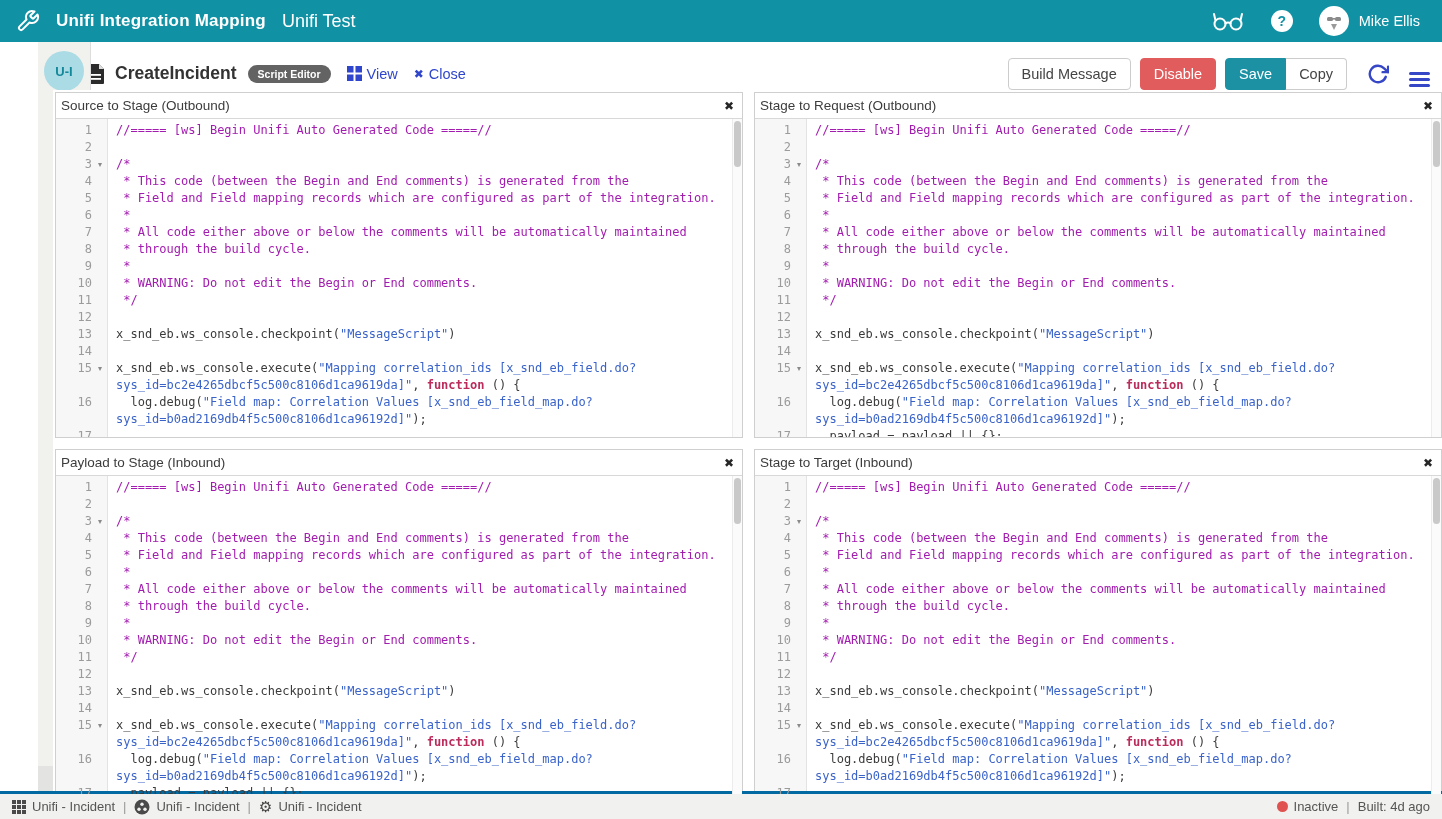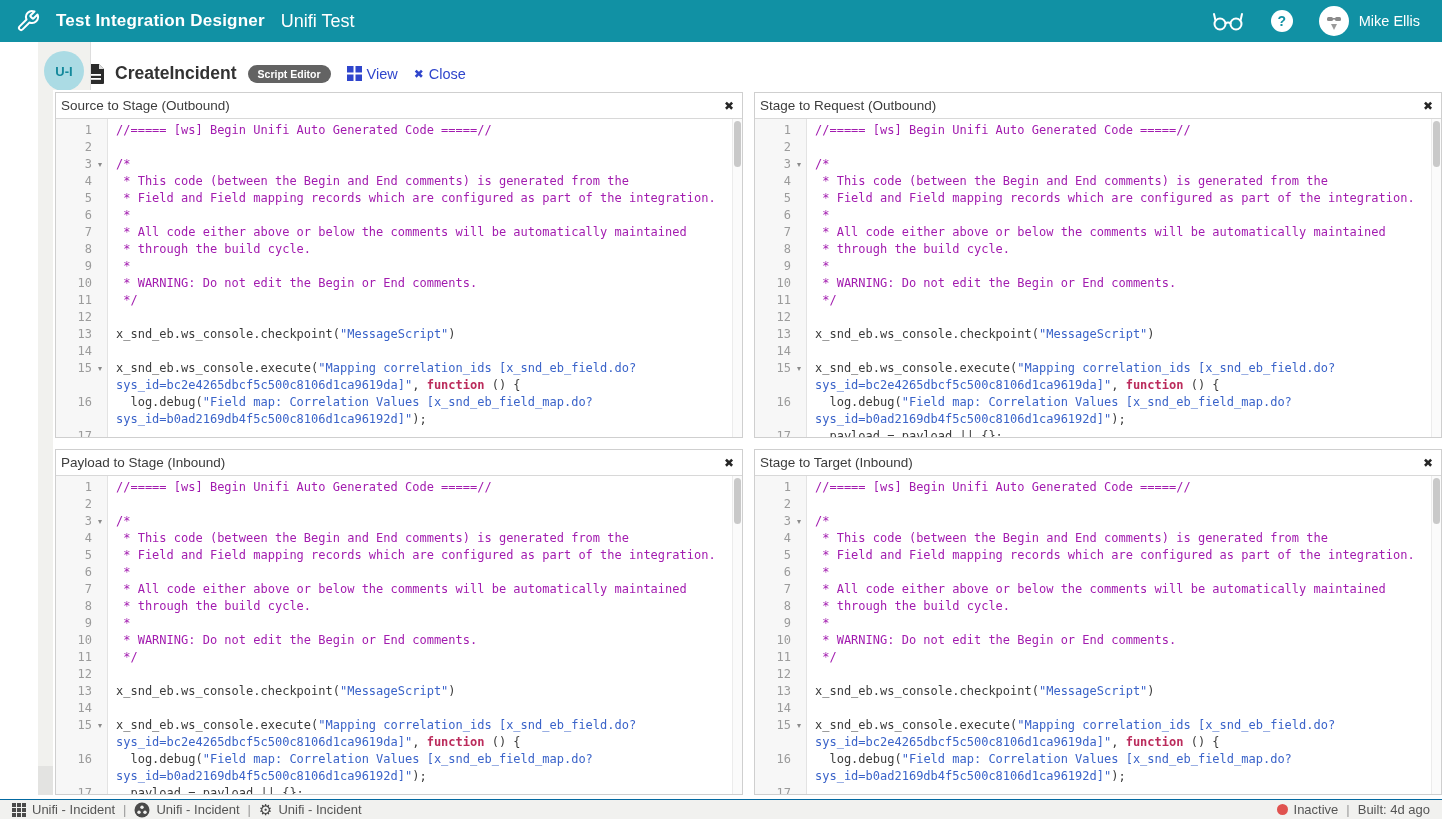--- a/index.html
+++ b/index.html
@@ -70,40 +70,40 @@
   .content { flex:1; padding-left:8px; white-space:pre; color:#3b3b3b; }
   .vrow { min-height:17px; white-space:pre; }
   .tok-comment { color:#a21caf; }
   .tok-string  { color:#3a63c9; }
   .tok-keyword { color:#bb2c5c; font-weight:bold; }
   .tok-plain   { color:#3b3b3b; }
   .vscroll { width:10px; flex:none; background:#fbfbfb; border-left:1px solid #ececec; position:relative; z-index:2; }
   .vthumb { position:absolute; top:2px; left:1px; width:7px; height:46px; background:#c9c9c9; border-radius:4px; }
 
   
-  .statusbar { position:absolute; bottom:0; left:0; right:0; height:20px; background:#f1f1ef;
-    border-top:1px solid #0369a1; display:flex; align-items:center; padding:7px 12px; font-size:13px; color:#555; }
+  .statusbar { position:absolute; bottom:0; left:0; right:0; height:28px; background:#f1f1ef;
+    border-top:3px solid #0369a1; display:flex; align-items:center; padding:7px 12px; font-size:13px; color:#555; }
   .sb-item { display:flex; align-items:center; gap:6px; cursor:pointer; }
   .sb-sep { color:#999; margin:0 8px; }
   .grid9 { display:grid; grid-template-columns:repeat(3,4px); grid-template-rows:repeat(3,4px); gap:1px; }
   .grid9 span { background:#4a4a4a; }
   .gear-glyph { font-size:15px; color:#444; }
   .sb-right { margin-left:auto; display:flex; align-items:center; }
   .dot { width:11px; height:11px; border-radius:50%; background:#e0524f; margin-right:6px; }
 </style>
 </head>
 <body>
 
 <div class="topbar">
   <div class="wrench-wrap">
     <svg width="24" height="24" viewBox="0 0 24 24" fill="none" stroke="#fff" stroke-width="2" stroke-linecap="round" stroke-linejoin="round">
         <path d="M14.7 6.3a1 1 0 0 0 0 1.4l1.6 1.6a1 1 0 0 0 1.4 0l3.77-3.77a6 6 0 0 1-7.94 7.94l-6.91 6.91a2.12 2.12 0 0 1-3-3l6.91-6.91a6 6 0 0 1 7.94-7.94l-3.76 3.76z"></path>
       </svg>
   </div>
-  <span class="app-title">Test Integration Designer</span>
+  <span class="app-title">Unifi Integration Mapping</span>
   <span class="app-subtitle">Unifi Test</span>
   <div class="topbar-right">
     <span style="display:flex;">
       <svg width="34" height="22" viewBox="0 0 34 22" fill="none" stroke="#fff" stroke-width="2" stroke-linecap="round">
           <circle cx="9" cy="14" r="5.5"></circle>
           <circle cx="25" cy="14" r="5.5"></circle>
           <path d="M14.5 13.5c1.5-1.5 3.5-1.5 5 0"></path>
           <path d="M4.5 10.5 3 4"></path>
           <path d="M29.5 10.5 31 4"></path>
         </svg>
@@ -139,20 +139,37 @@
         <rect x="8.5" y="0" width="6.5" height="6.5" fill="#2f45cc"></rect>
         <rect x="0" y="8.5" width="6.5" height="6.5" fill="#2f45cc"></rect>
         <rect x="8.5" y="8.5" width="6.5" height="6.5" fill="#2f45cc"></rect>
       </svg>
     <span>View</span>
   </span>
   <span class="hlink">
     <span class="glyph">✖</span>
     <span>Close</span>
   </span>
+  <div class="header-actions">
+    <button class="btn">Build Message</button>
+    <button class="btn btn-red">Disable</button>
+    <span class="btn-group">
+      <button class="btn btn-teal">Save</button>
+      <button class="btn btn-copy">Copy</button>
+    </span>
+    <span class="icon-btn">
+      <svg width="22" height="22" viewBox="0 0 24 24" fill="none" stroke="#3546c6" stroke-width="2.6" stroke-linecap="round" stroke-linejoin="round">
+          <path d="M23 4v6h-6"></path>
+          <path d="M20.49 15a9 9 0 1 1-2.12-9.36L23 10"></path>
+        </svg>
+    </span>
+    <span class="icon-btn menu-icon">
+        <span style="box-shadow:0 6px 0 #3546c6, 0 12px 0 #3546c6;"></span>
+      </span>
+  </div>
 </div>
 
 <div class="sidebar">
   <div class="logo-circle">U-I</div>
   <div class="side-icons">
     <div>
       <svg width="19" height="22" viewBox="0 0 19 22">
           <path d="M2 1h10l5 5v14a1 1 0 0 1-1 1H2a1 1 0 0 1-1-1V2a1 1 0 0 1 1-1z" fill="#4a4a4a"></path>
           <rect x="4" y="10" width="10" height="1.8" fill="#f1f1ee"></rect>
           <rect x="4" y="14" width="10" height="1.8" fill="#f1f1ee"></rect>

